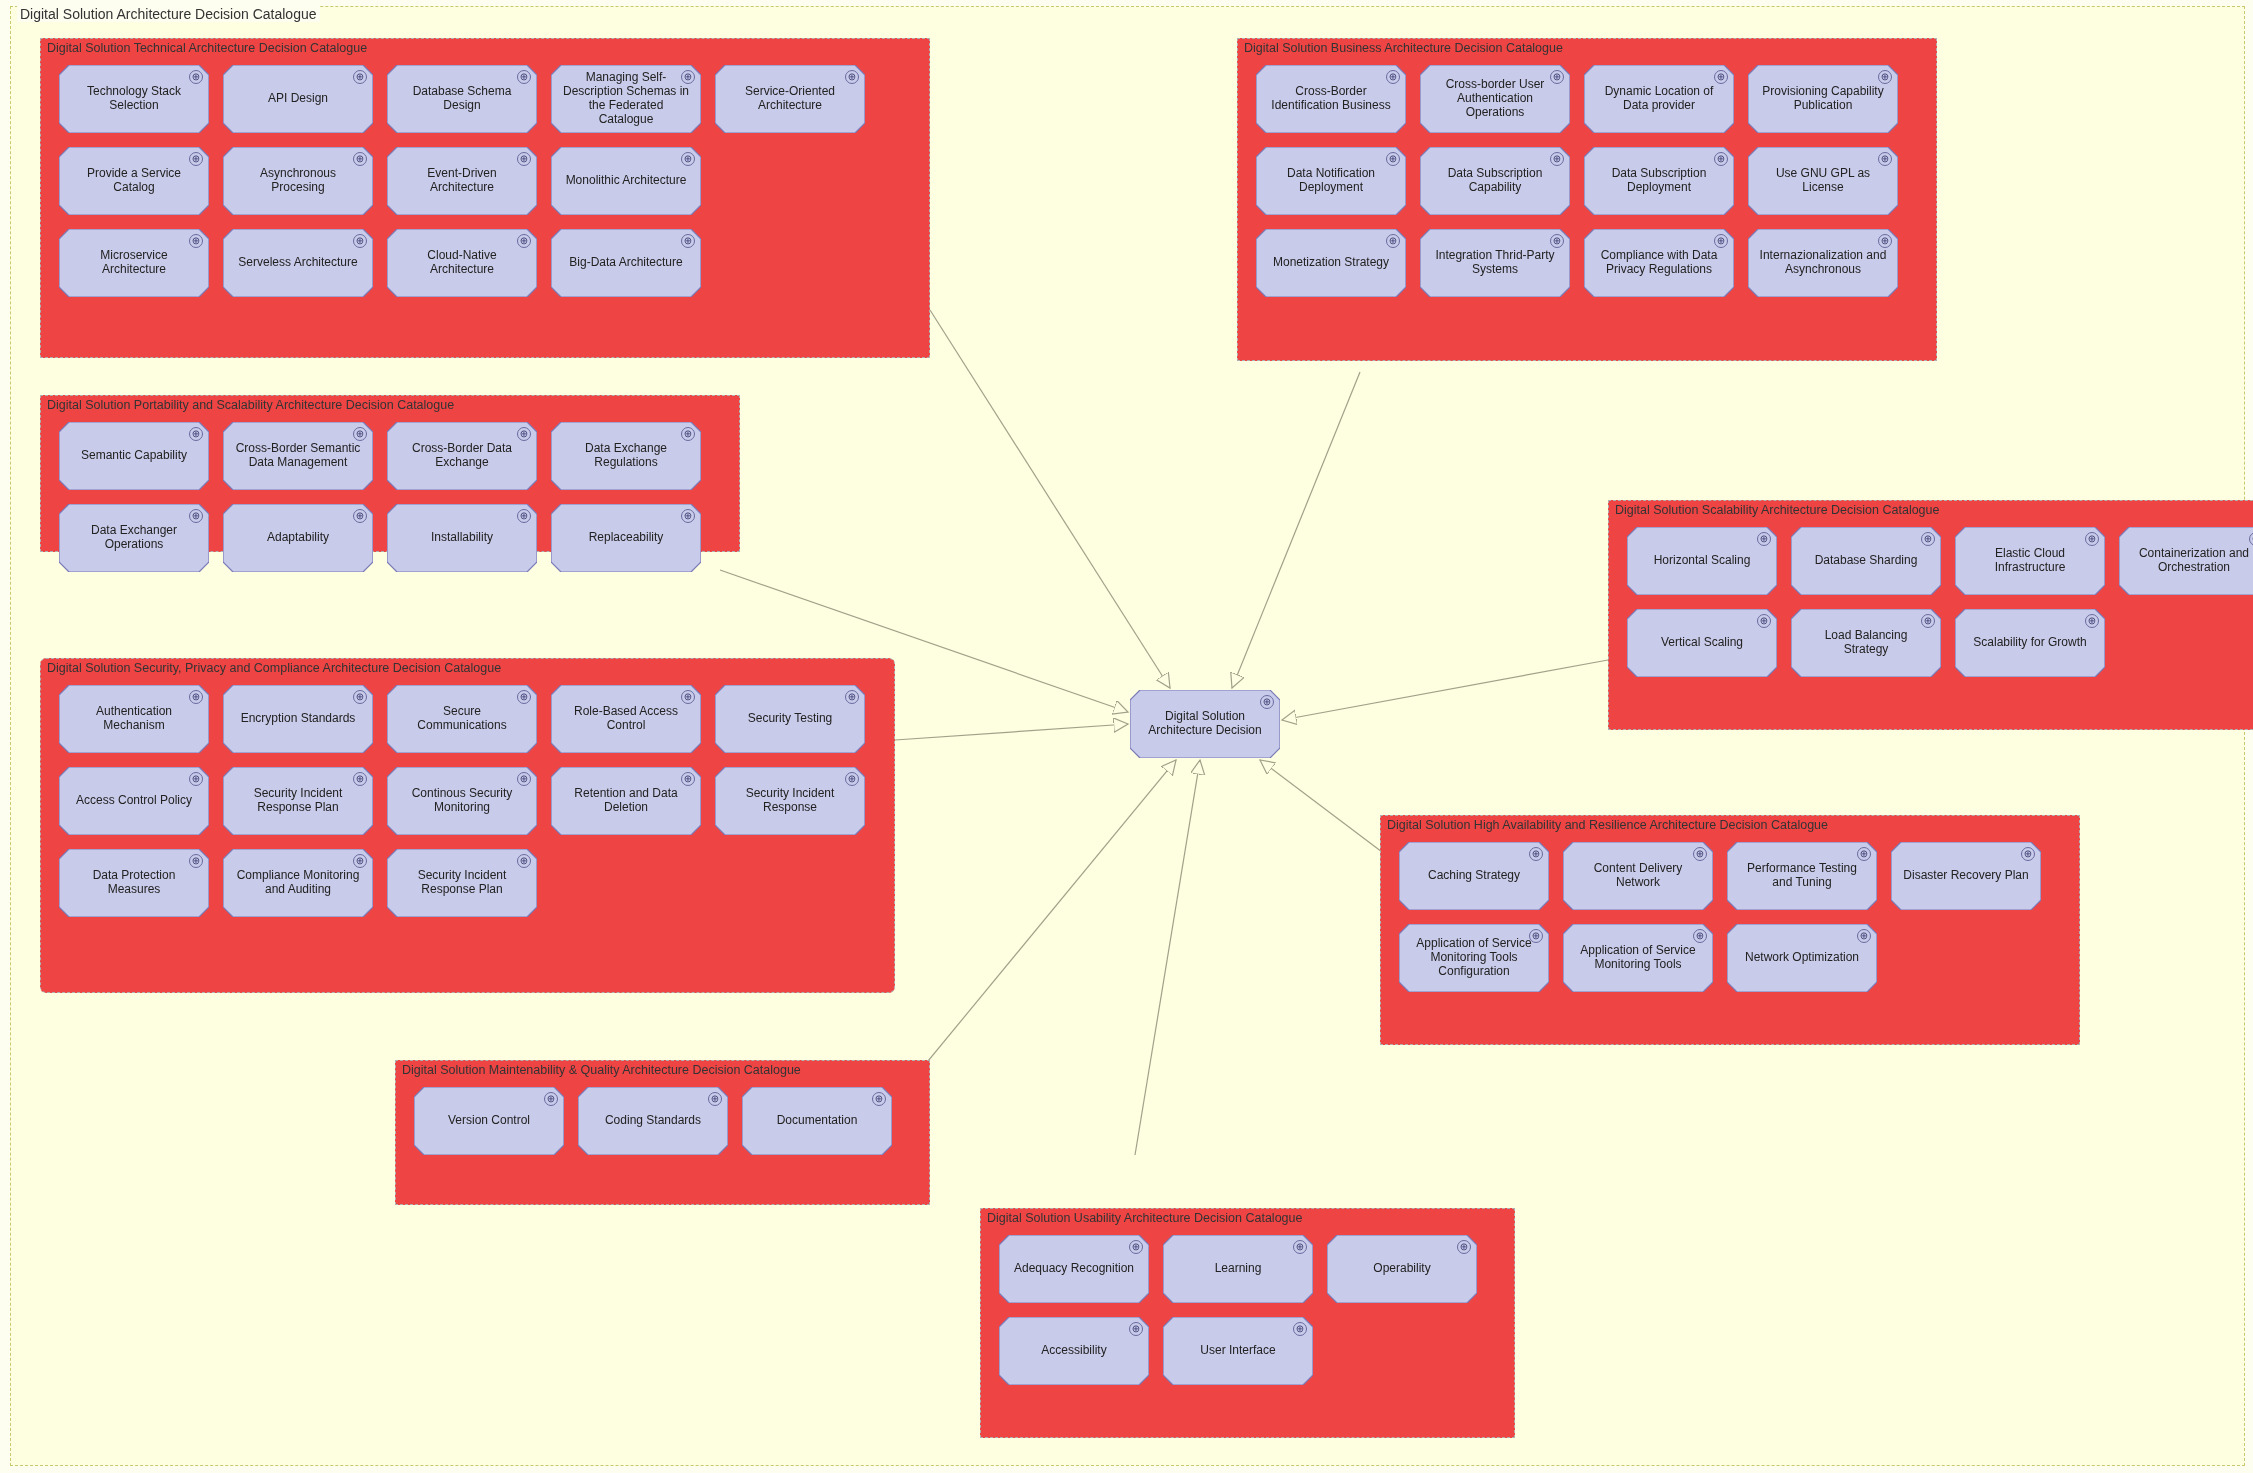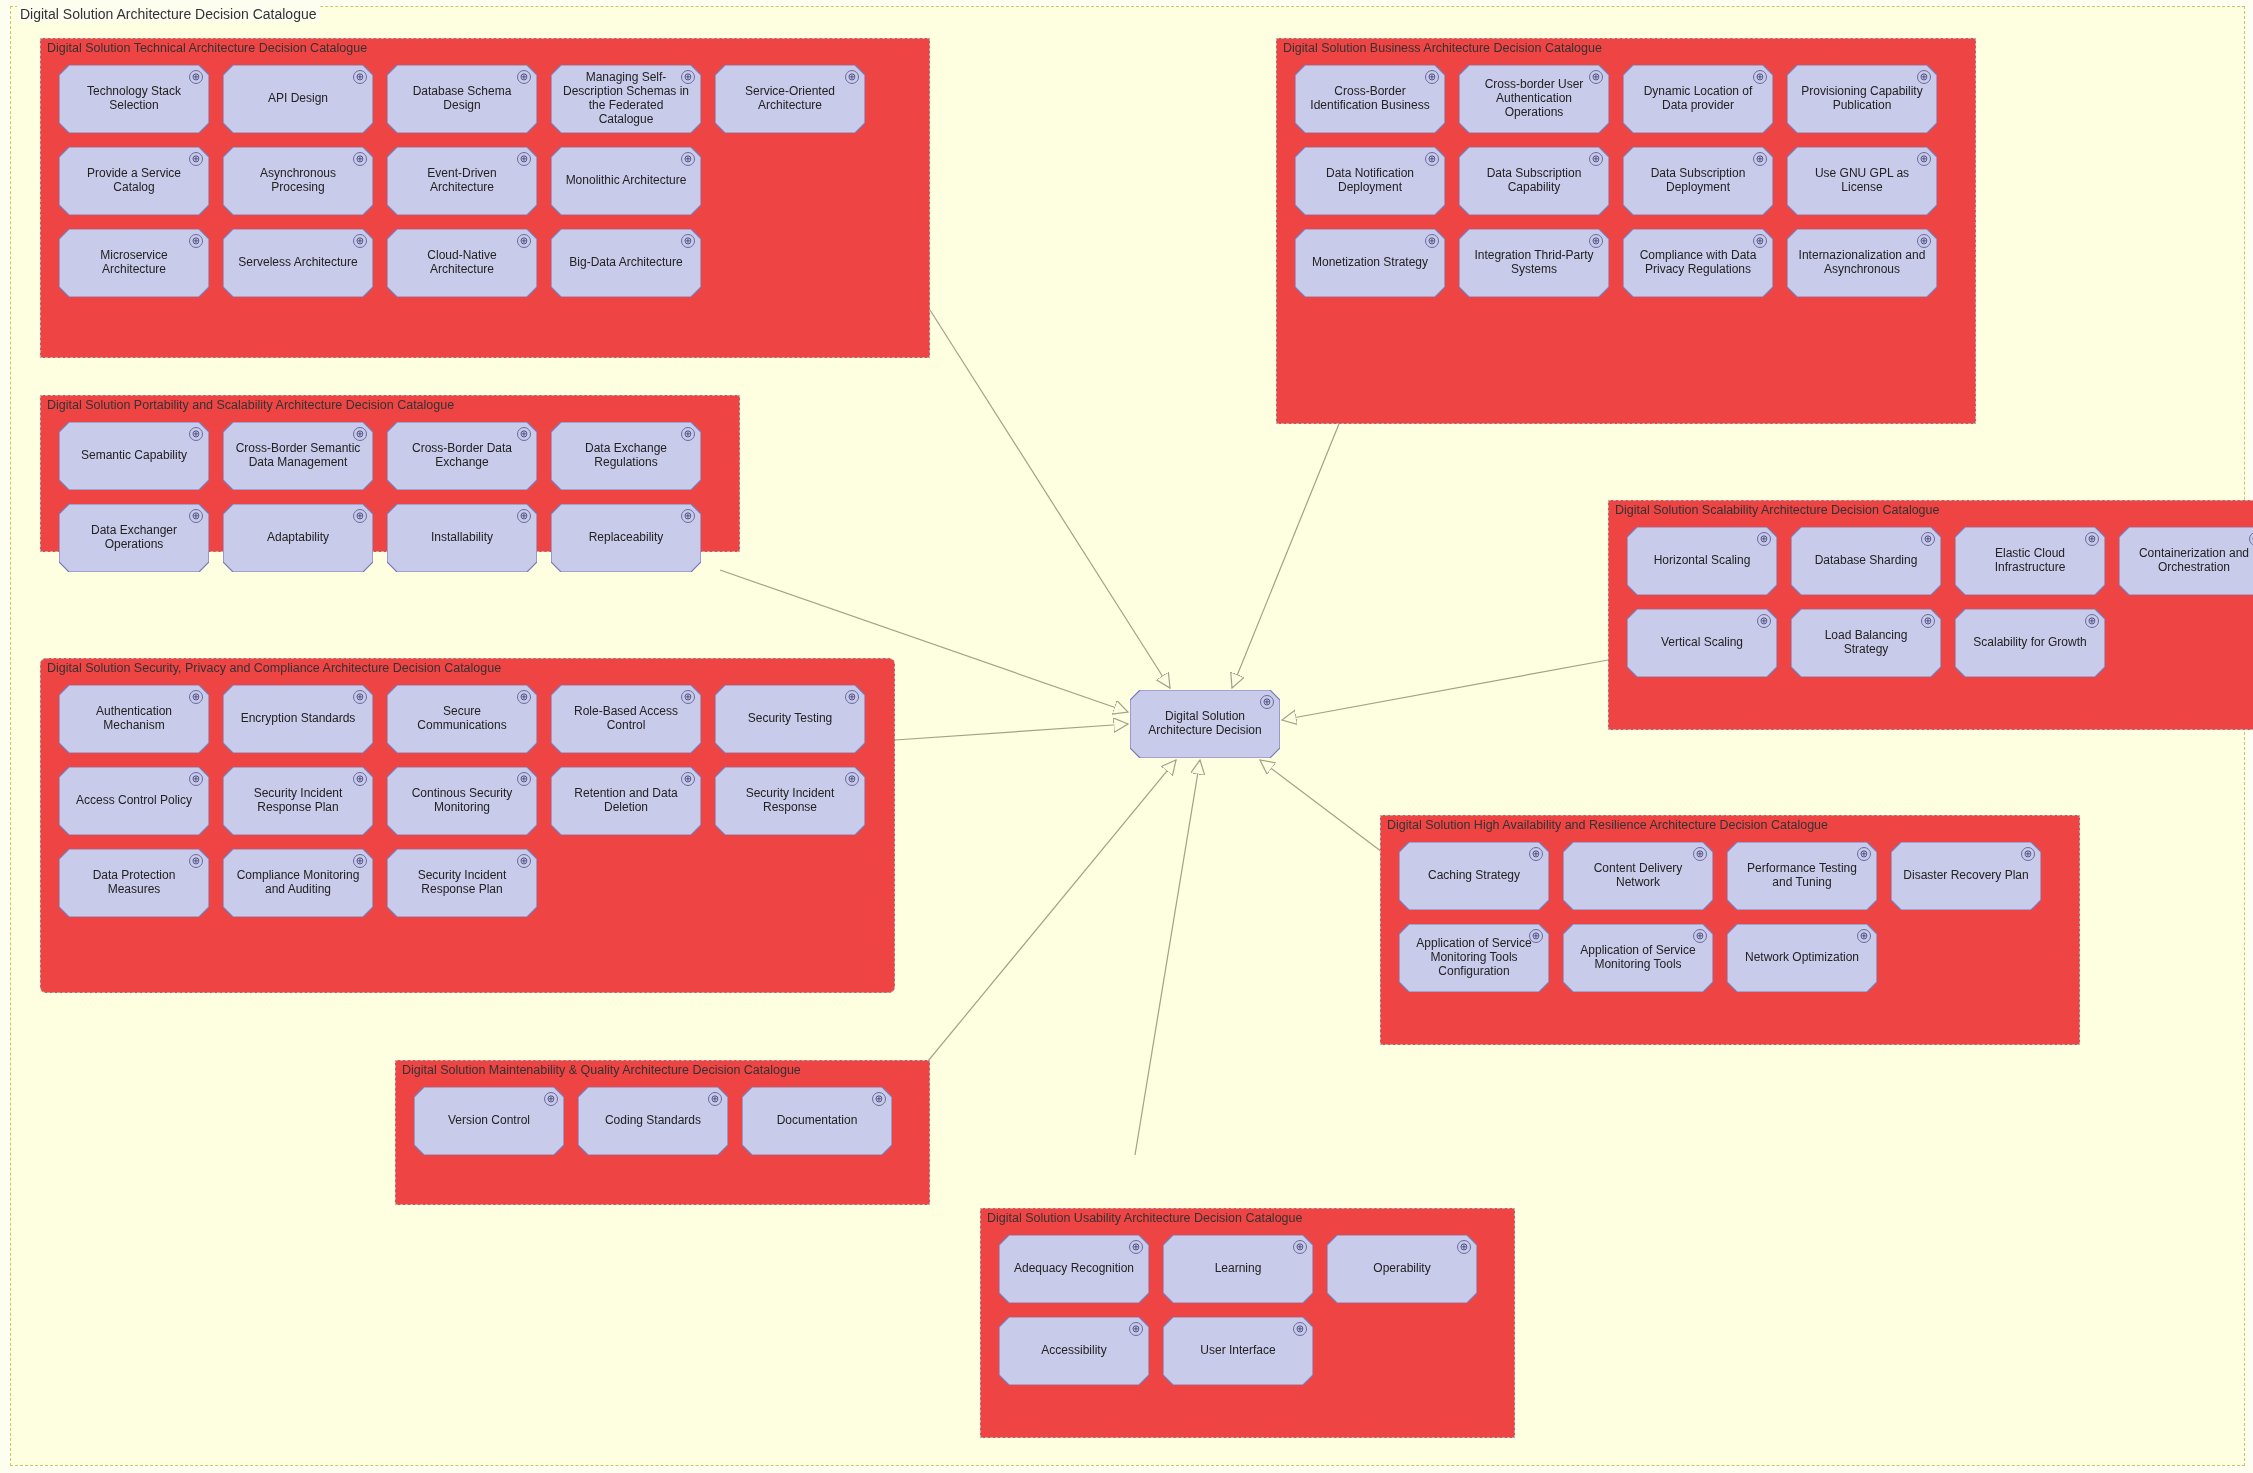--- a/index.html
+++ b/index.html
@@ -243,21 +243,21 @@
           <svg class="node-svg" viewBox="0 0 150 68">
             <path d="M10,0 H140 L150,10 V58 L140,68 H10 L0,58 V10 Z" fill="#c9cbea" stroke="#7a7ab8" stroke-width="1.2"></path>
           </svg>
           <div class="node-label">Big-Data Architecture</div>
           <div class="expand-icon">⊕</div>
         </div>
         <div class="node-wrap empty"></div>
       </div>
   </div>
 
-  <div class="group" id="grp-business" style="left:1276px; top:38px; width:700px; height:386px;">
+  <div class="group" id="grp-business" style="left:1237px; top:38px; width:700px; height:323px;">
     <span class="group-label">Digital Solution Business Architecture Decision Catalogue</span>
     <div class="grid cols-4">
         <div class="node-wrap">
           <svg class="node-svg" viewBox="0 0 150 68">
             <path d="M10,0 H140 L150,10 V58 L140,68 H10 L0,58 V10 Z" fill="#c9cbea" stroke="#7a7ab8" stroke-width="1.2"></path>
           </svg>
           <div class="node-label">Cross-Border Identification Business</div>
           <div class="expand-icon">⊕</div>
         </div>
         <div class="node-wrap">

